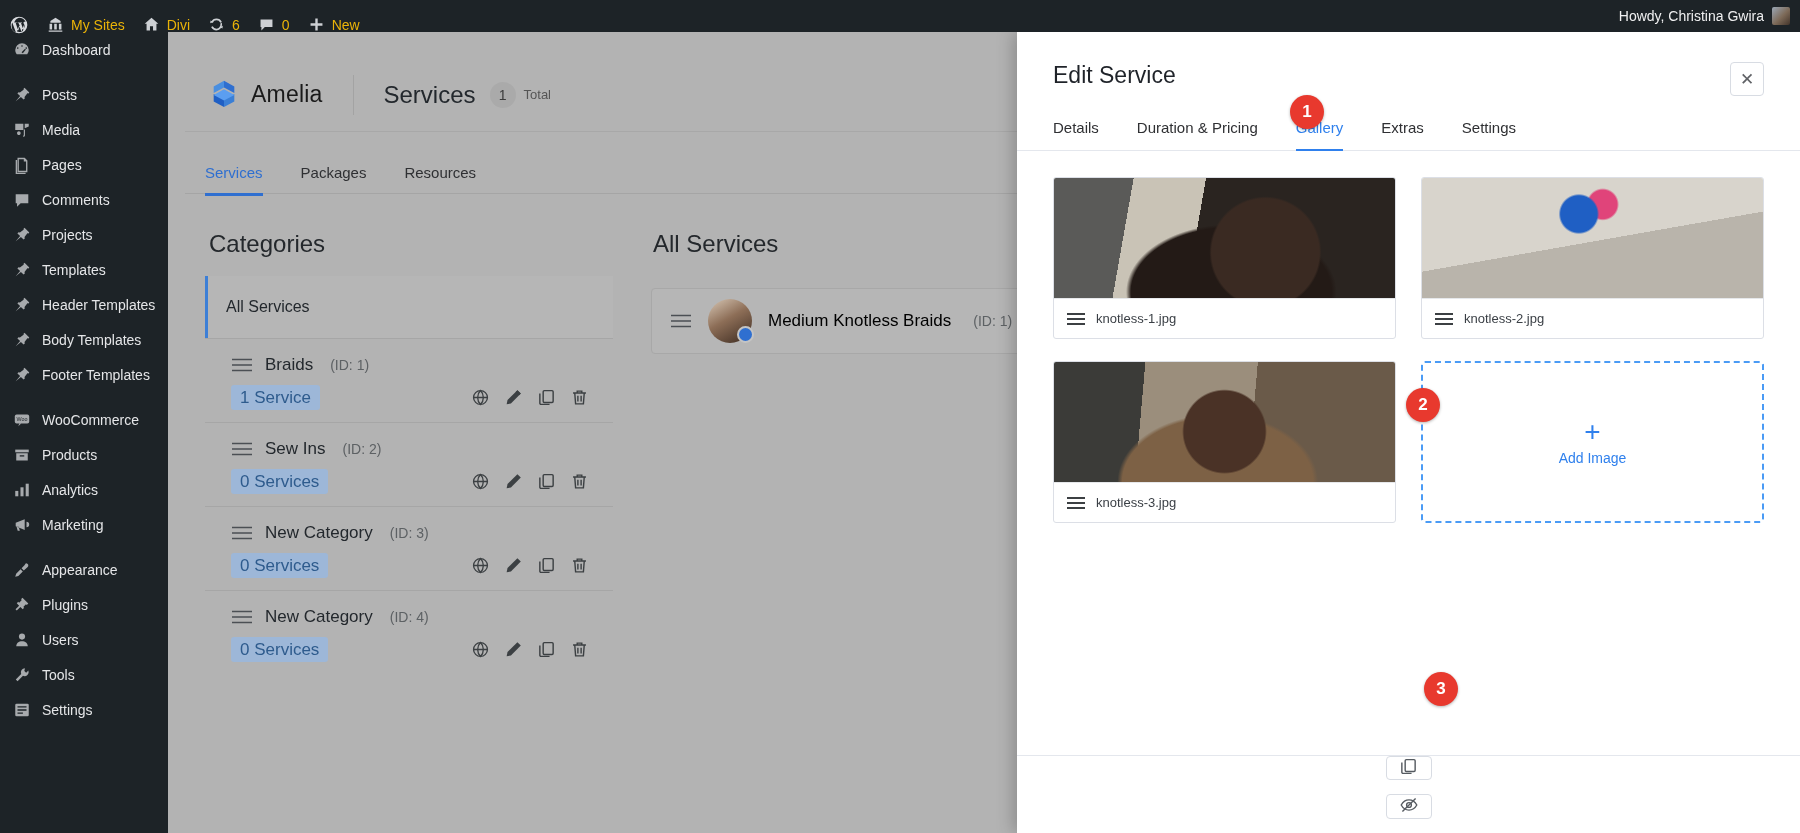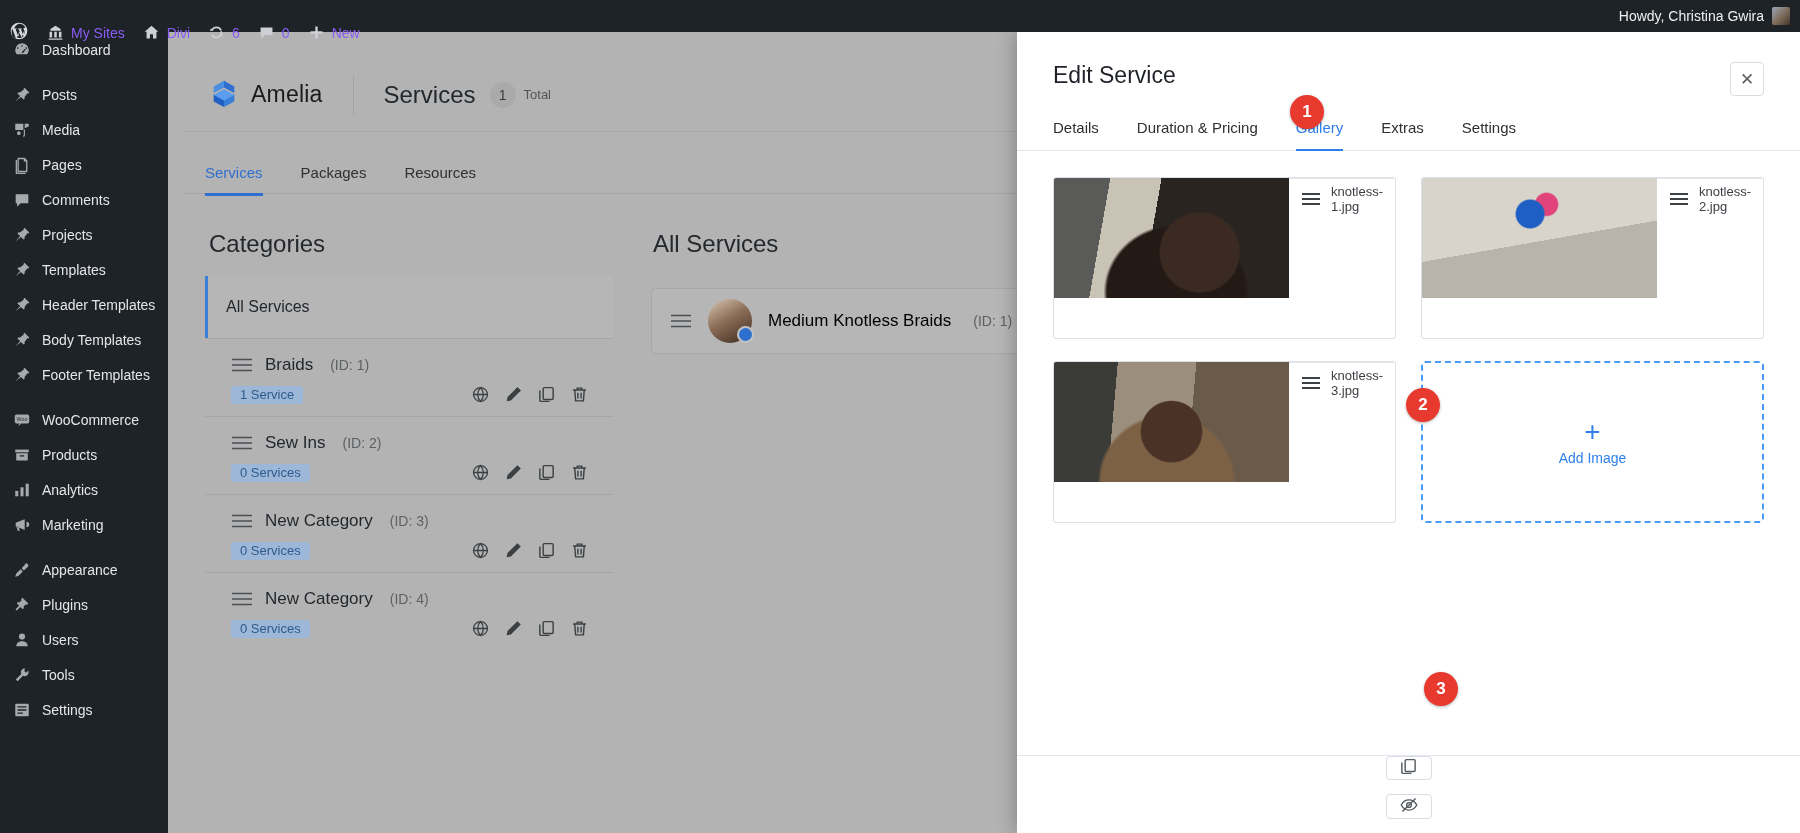--- a/index.html
+++ b/index.html
@@ -11,22 +11,22 @@
   }
   .screen { position: relative; width: 1800px; height: 833px; }
 
   
   .adminbar {
     position: absolute; top: 0; left: 0; width: 1800px; height: 32px;
     background: #1d2327; color: #f0f0f1;
     display: flex; align-items: center; font-size: 14px; z-index: 40;
   }
   .ab-item {
-    display: flex; align-items: flex-end; gap: 7px;
-    height: 32px; padding: 0 9px; color: #8b5cf6; white-space: nowrap; margin-top: 17px;
+    display: flex; align-items: center; gap: 7px;
+    height: 32px; padding: 0 9px; color: #eab308; white-space: nowrap; margin-top: 17px;
   }
   .ab-item .glyph { display: inline-flex; align-items: center; justify-content: center; }
   .ab-right { margin-left: auto; display: flex; align-items: center; padding-right: 10px; }
   .ab-avatar {
     width: 18px; height: 18px; margin-left: 8px; border-radius: 2px;
     background: linear-gradient(135deg,#9aa7b6 0%,#7d6a58 55%,#43342a 100%);
     display: inline-block;
   }
   .wp-logo { width: 20px; height: 20px; }
 
@@ -96,22 +96,22 @@
   .cat-row { border-top: 1px solid #a6a6a6; padding: 16px 0 12px 0; }
   .cat-row-top { display: flex; align-items: center; gap: 12px; padding-left: 26px; }
   .drag-icon { color: #4b4f54; display: inline-flex; }
   .cat-name { font-size: 17px; color: #23282d; }
   .cat-id { font-size: 14px; color: #5d6164; margin-left: 5px; }
   .cat-row-bottom {
     display: flex; align-items: center; justify-content: space-between;
     padding: 10px 24px 0 26px;
   }
   .svc-badge {
-    display: inline-flex; align-items: center; height: 18px; padding: 0 9px;
-    background: #9db7d8; color: #2e5b8d; border-radius: 3px; font-size: 13px;
+    display: inline-flex; align-items: center; height: 25px; padding: 0 9px;
+    background: #9db7d8; color: #2e5b8d; border-radius: 3px; font-size: 17px;
   }
   .cat-actions { display: flex; align-items: center; gap: 14px; color: #3c4043; }
   .cat-actions .act { display: inline-flex; cursor: pointer; }
 
   
   .card-services { margin-left: 38px; width: 720px; }
   .svc-title { font-size: 24px; color: #24282c; padding: 14px 0 18px 2px; }
   .svc-item {
     display: flex; align-items: center; gap: 16px;
     height: 66px; padding: 0 18px; margin-top: 12px;
@@ -159,21 +159,21 @@
   }
   .mtab.active { color: #2f80ed; border-bottom-color: #2f80ed; }
 
   .gallery {
     flex: 1; padding: 26px 36px 0 36px;
     display: grid; grid-template-columns: 1fr 1fr; gap: 22px 25px;
     align-content: start; overflow: hidden;
   }
   .gcard {
     border: 1px solid #dcdfe6; border-radius: 3px; overflow: hidden;
-    background: #fff; height: 162px; display: flex; flex-direction: row;
+    background: #fff; height: 162px; display: flex; flex-direction: column;
   }
   .gthumb { height: 120px; width: 100%; position: relative; overflow: hidden; }
   .gfoot {
     height: 40px; display: flex; align-items: center; gap: 10px;
     padding: 0 12px; border-top: 1px solid #e6e8eb;
   }
   .gdrag { color: #3c4043; display: inline-flex; }
   .gname { font-size: 13px; color: #3a3f45; }
 
   

